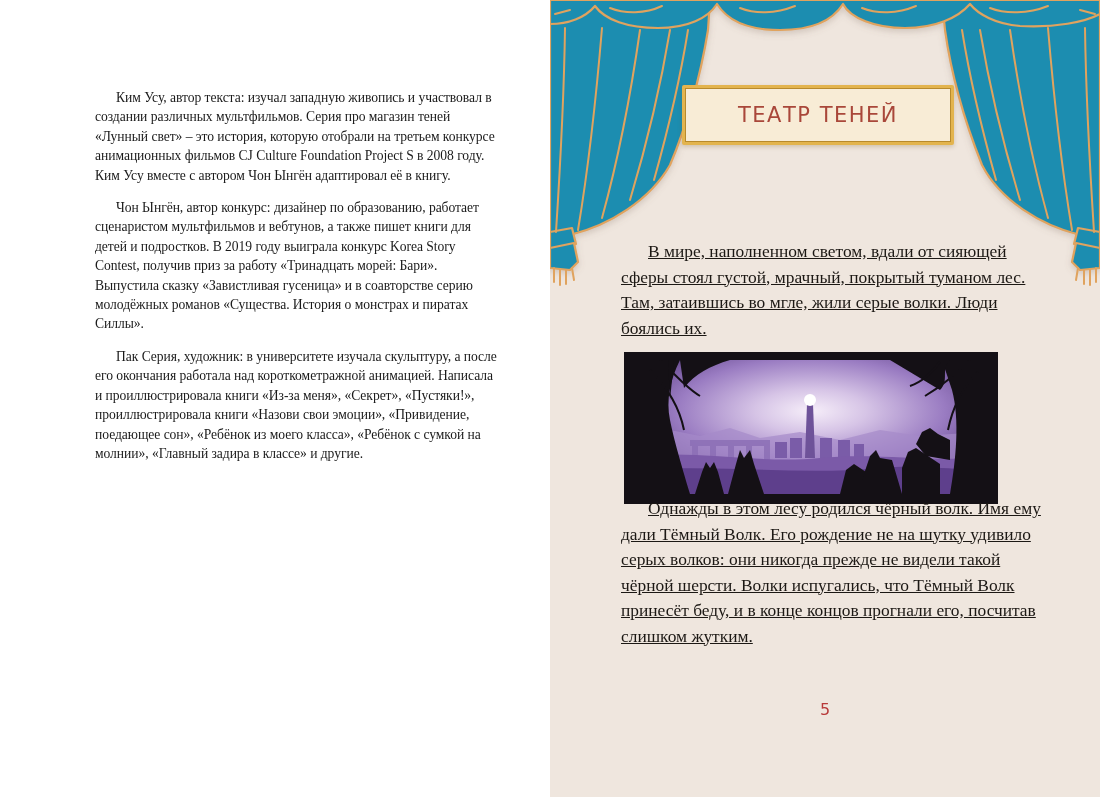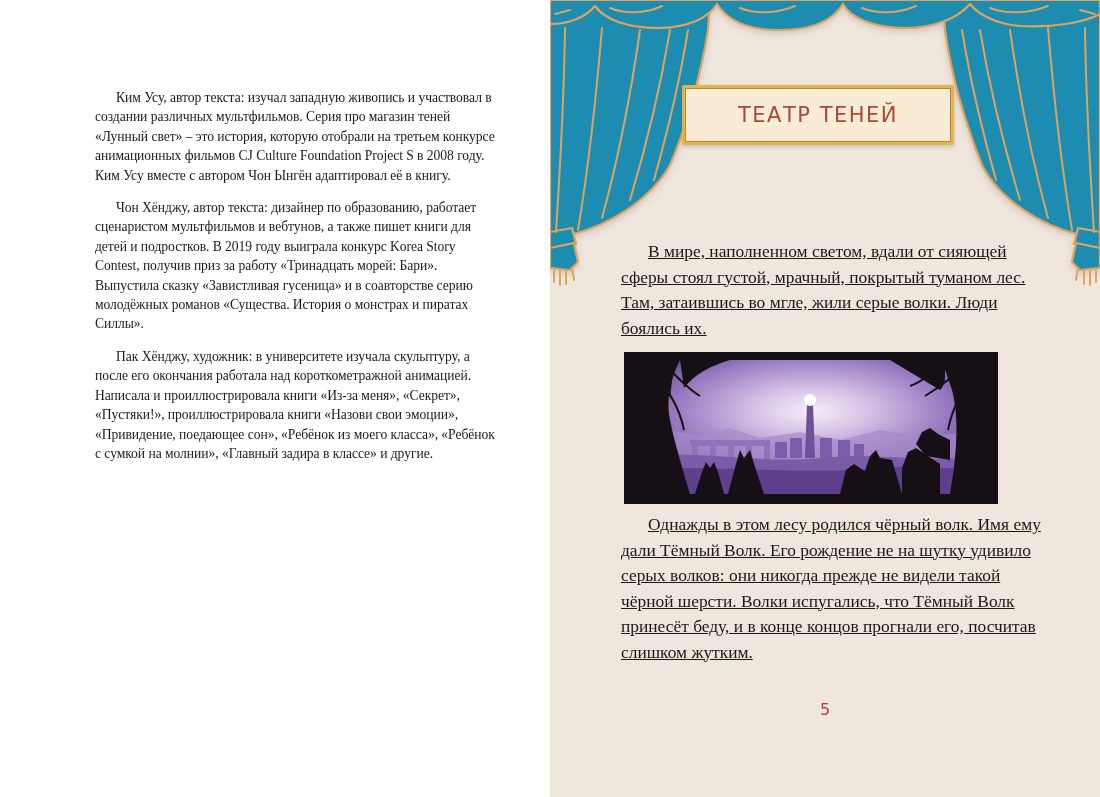--- a/index.html
+++ b/index.html
@@ -46,21 +46,21 @@
     font-weight: normal;
   }
 
   .story-text {
     position: absolute; left: 71px; width: 420px;
     font-size: 17.4px; line-height: 25.5px; color: #1c1814;
     text-indent: 27px;
     text-decoration: underline;
   }
   .story-1 { top: 239px; }
-  .story-2 { top: 512px; }
+  .story-2 { top: 496px; }
 
   .illustration {
     position: absolute; left: 74px; top: 352px; width: 374px; height: 152px;
     background: #141015; padding: 8px 16px 10px 16px;
   }
   .illustration svg { display: block; width: 100%; height: 100%; }
 
   .page-number {
     position: absolute; left: 260px; top: 700px; width: 30px; text-align: center;
     font-family: "DejaVu Sans", sans-serif; font-size: 16px; color: #b83a3a;
@@ -71,24 +71,24 @@
 
 <div class="spread">
 
   <div class="page-left">
     <div class="left-content">
 
       <p class="bio">
         <b>Ким Усу, автор текста</b><span>: изучал западную живопись и участвовал в создании различных мультфильмов. Серия про магазин теней «Лунный свет» – это история, которую отобрали на третьем конкурсе анимационных фильмов CJ Culture Foundation Project S в 2008 году. Ким Усу вместе с автором Чон Ынгён адаптировал её в книгу.</span>
       </p>
       <p class="bio">
-        <b>Чон Хёнджу, автор текста</b><span>: дизайнер по образованию, работает сценаристом мультфильмов и вебтунов, а также пишет книги для детей и подростков. В 2019 году выиграла конкурс Korea Story Contest, получив приз за работу «Тринадцать морей: Бари». Выпустила сказку «Завистливая гусеница» и в соавторстве серию молодёжных романов «Существа. История о монстрах и пиратах Силлы».</span>
+        <b>Чон Ынгён, автор конкурс</b><span>: дизайнер по образованию, работает сценаристом мультфильмов и вебтунов, а также пишет книги для детей и подростков. В 2019 году выиграла конкурс Korea Story Contest, получив приз за работу «Тринадцать морей: Бари». Выпустила сказку «Завистливая гусеница» и в соавторстве серию молодёжных романов «Существа. История о монстрах и пиратах Силлы».</span>
       </p>
       <p class="bio">
-        <b>Пак Хёнджу, художник</b><span>: в университете изучала скульптуру, а после его окончания работала над короткометражной анимацией. Написала и проиллюстрировала книги «Из-за меня», «Секрет», «Пустяки!», проиллюстрировала книги «Назови свои эмоции», «Привидение, поедающее сон», «Ребёнок из моего класса», «Ребёнок с сумкой на молнии», «Главный задира в классе» и другие.</span>
+        <b>Пак Серия, художник</b><span>: в университете изучала скульптуру, а после его окончания работала над короткометражной анимацией. Написала и проиллюстрировала книги «Из-за меня», «Секрет», «Пустяки!», проиллюстрировала книги «Назови свои эмоции», «Привидение, поедающее сон», «Ребёнок из моего класса», «Ребёнок с сумкой на молнии», «Главный задира в классе» и другие.</span>
       </p>
     </div>
   </div>
 
   <div class="page-right">
 
     <svg class="curtain-svg" viewBox="0 0 550 300" xmlns="http://www.w3.org/2000/svg">
       <defs>
         <filter id="shadow" x="-10%" y="-10%" width="120%" height="130%">
           <feDropShadow dx="0" dy="3" stdDeviation="3" flood-color="#7a6a5a" flood-opacity="0.25"></feDropShadow>

